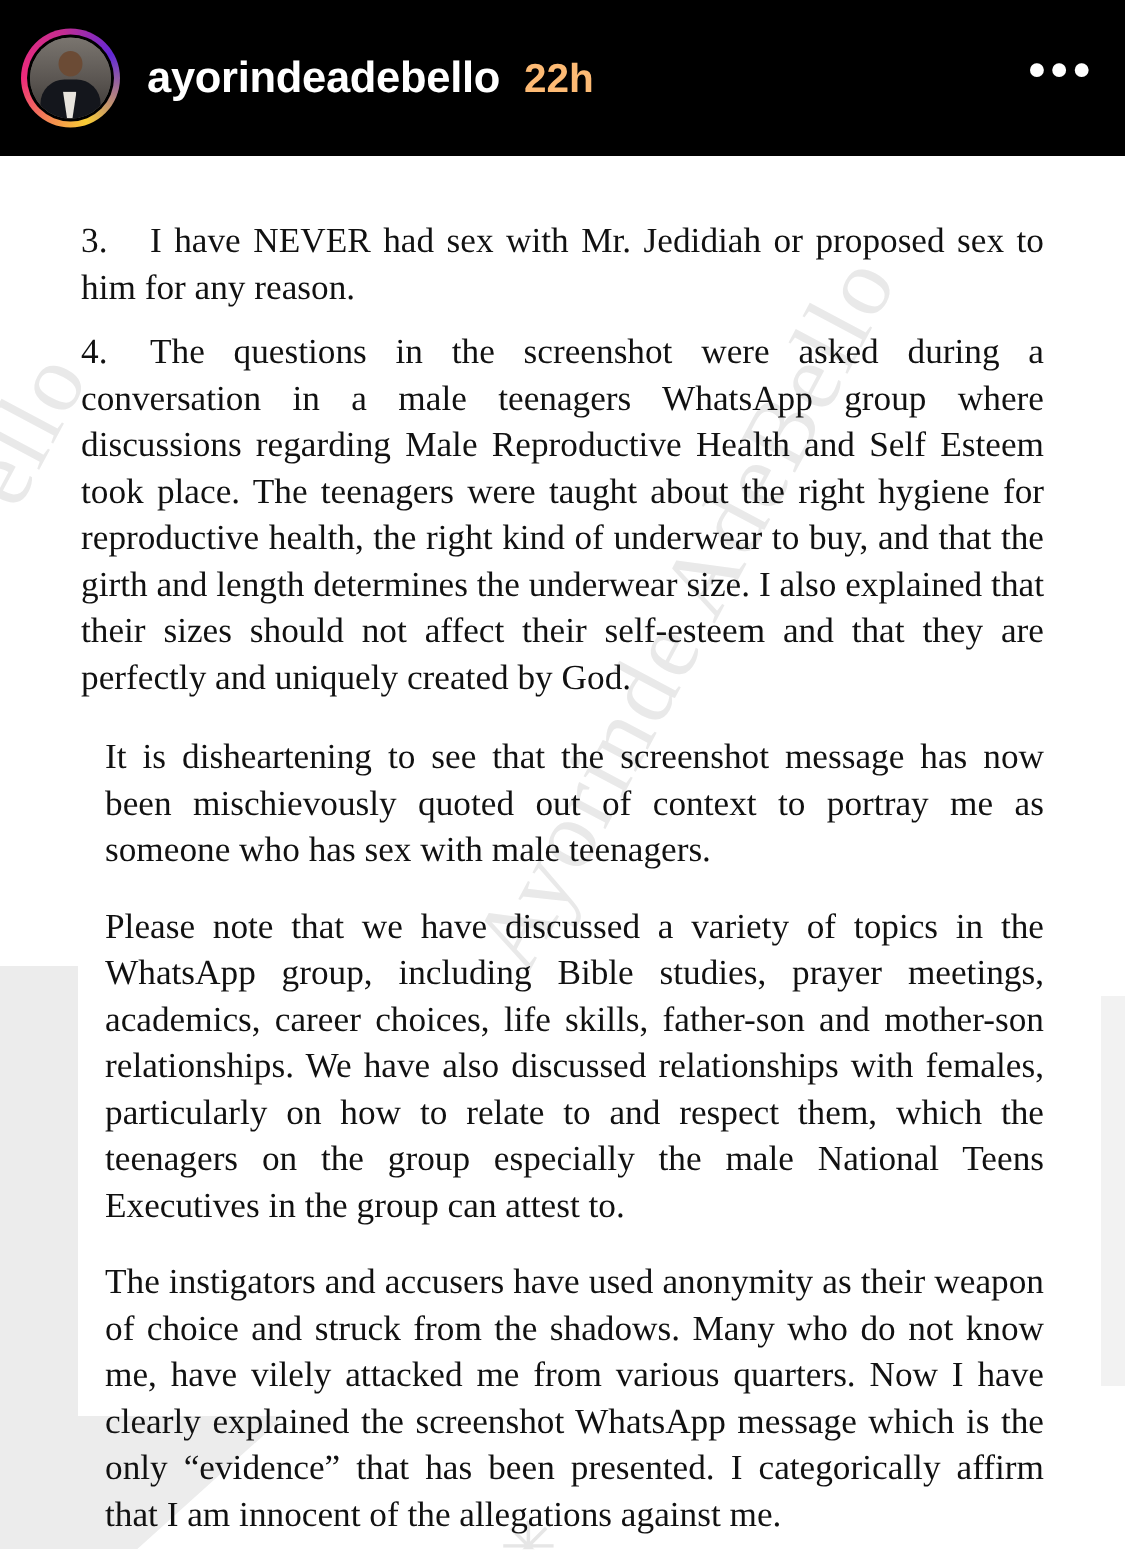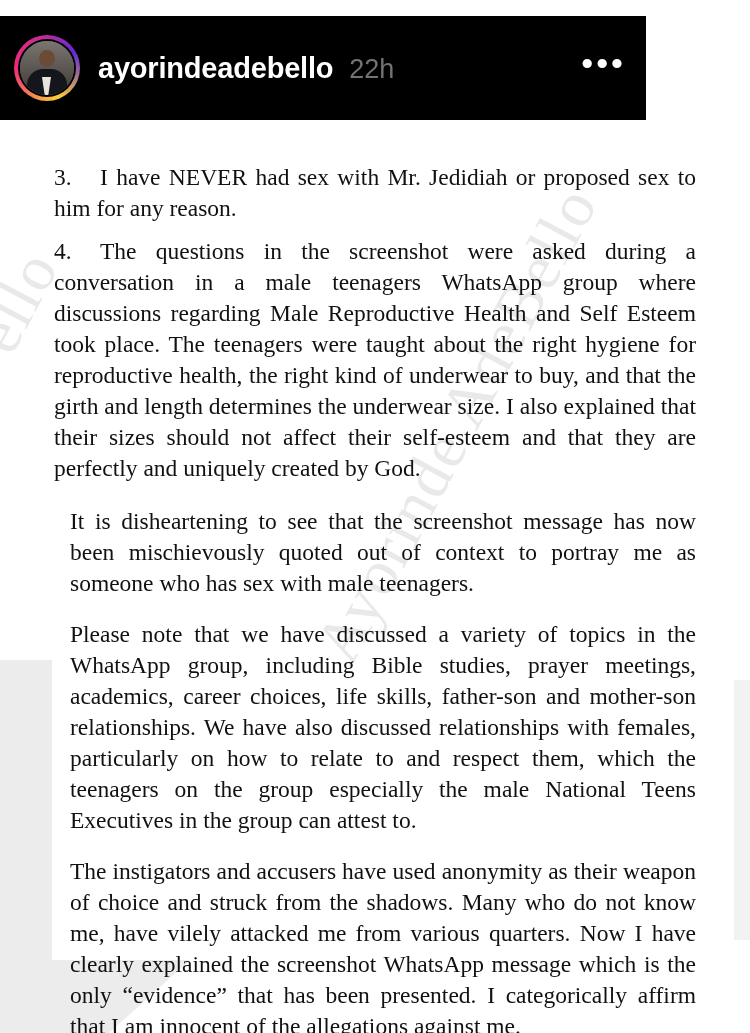--- a/index.html
+++ b/index.html
@@ -11,28 +11,27 @@
     width: 750px;
     height: 1033px;
     font-family: "Liberation Sans", sans-serif;
     overflow: hidden;
     position: relative;
   }
 
   
   .story-header {
     position: relative;
-    width: 646px;
+    width: 750px;
     height: 104px;
     background: #000000;
     display: flex;
     align-items: center;
     box-sizing: border-box;
     padding: 0 20px 0 14px;
-    margin-top: 16px;
   }
 
   .avatar-ring {
     width: 66px;
     height: 66px;
     border-radius: 50%;
     background: conic-gradient(from 160deg,
         #f9ce34 0deg,
         #ee2a7b 110deg,
         #c42d91 190deg,
@@ -96,23 +95,23 @@
     min-width: 0;
   }
   .username {
     color: #ffffff;
     font-size: 29px;
     font-weight: 700;
     letter-spacing: -0.2px;
     white-space: nowrap;
   }
   .timestamp {
-    color: #737373;
+    color: #fdba74;
     font-size: 27px;
-    font-weight: 400;
+    font-weight: 700;
     margin-left: 16px;
     white-space: nowrap;
   }
   .more-button {
     color: #ffffff;
     font-size: 34px;
     letter-spacing: 3px;
     line-height: 1;
     padding-bottom: 10px;
     flex: 0 0 auto;

